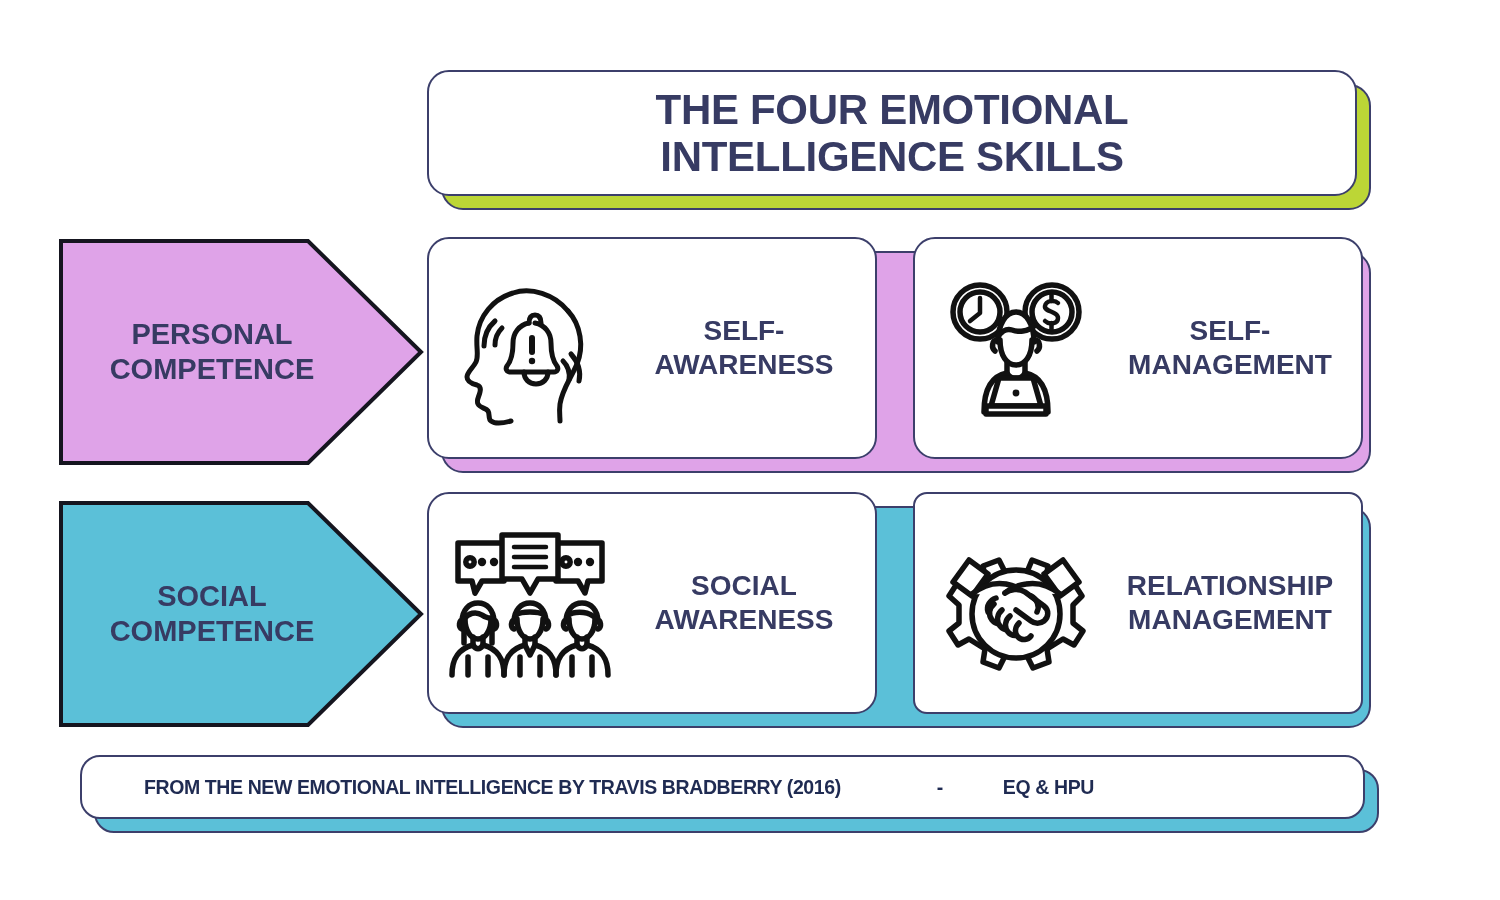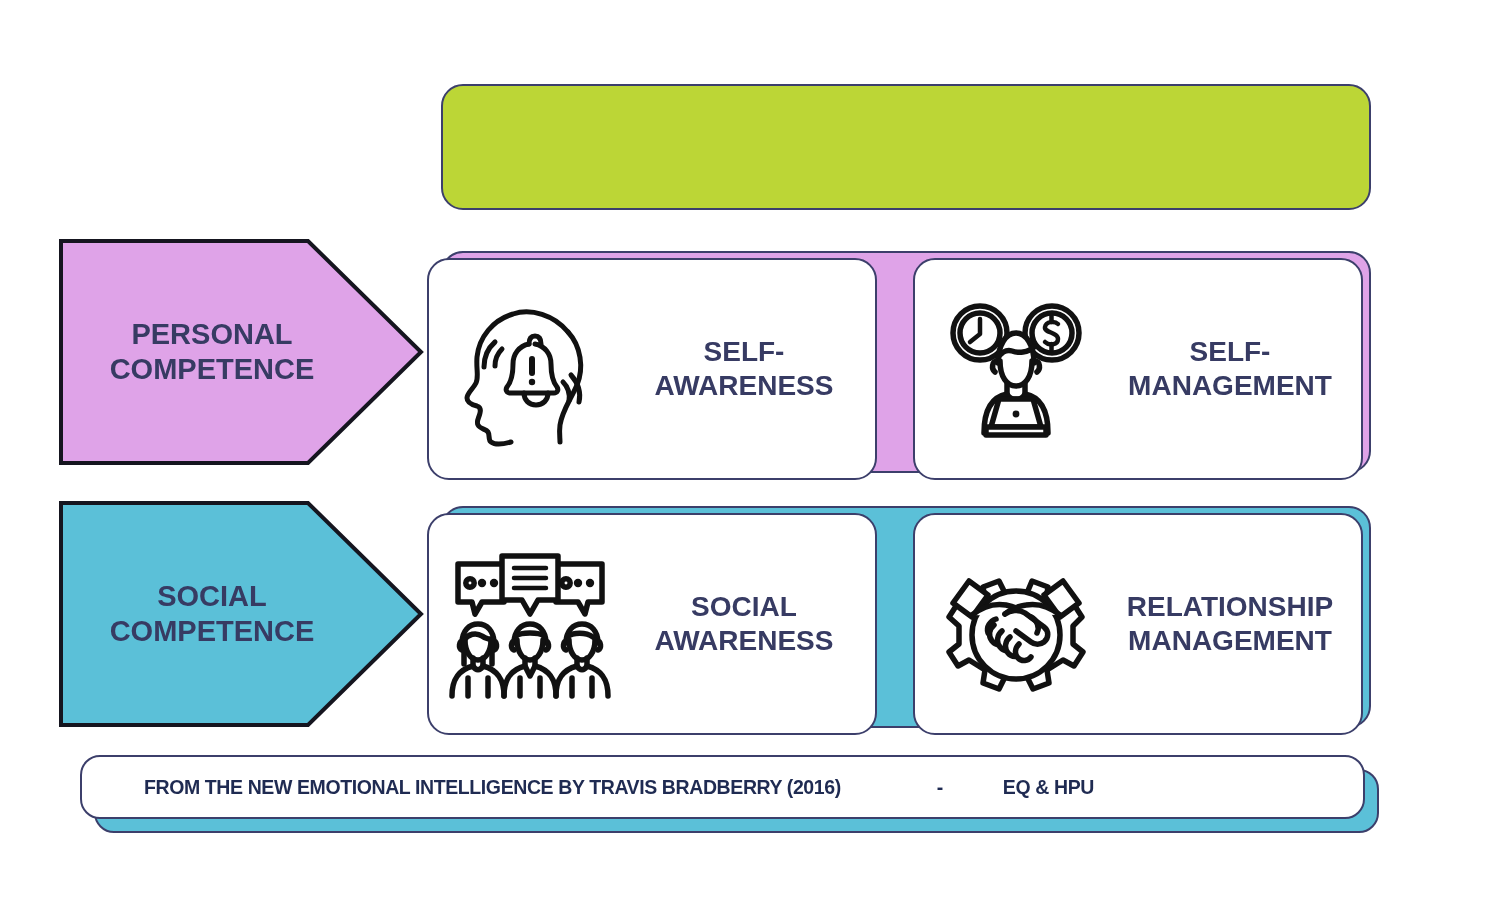--- a/index.html
+++ b/index.html
@@ -100,26 +100,25 @@
     left: 441px; top: 506px; width: 930px; height: 222px;
     background: #5BC0D8;
   }
 
   
   .skill-card {
     display: flex;
     align-items: center;
     justify-content: flex-start;
     padding: 0 6px;
-    margin-top: 21px;
   }
   #card-self-awareness      { left: 427px; top: 237px; width: 450px; height: 222px; }
   #card-self-management     { left: 913px; top: 237px; width: 450px; height: 222px; }
   #card-social-awareness    { left: 427px; top: 492px; width: 450px; height: 222px; }
-  #card-relationship-mgmt   { left: 913px; top: 492px; width: 450px; height: 222px; }
+  #card-relationship-mgmt   { left: 913px; top: 492px; width: 450px; height: 222px; border-radius: 14px; }
 
   .skill-icon {
     flex: 0 0 auto;
     width: 190px;
     height: 175px;
     display: flex;
     align-items: center;
     justify-content: center;
   }
   .skill-icon svg { display: block; }
@@ -163,20 +162,24 @@
   #footer-source { margin-left: 62px; }
   #footer-sep    { margin-left: 96px; }
   #footer-tag    { margin-left: 60px; }
 </style>
 </head>
 <body>
 
 <div id="stage">
 
   <div id="title-backdrop" class="backdrop"></div>
+  <div id="title-card" class="card">
+    <div id="title-text">THE FOUR EMOTIONAL
+INTELLIGENCE SKILLS</div>
+  </div>
 
   <div id="row-personal-backdrop" class="backdrop"></div>
   <div id="row-social-backdrop" class="backdrop"></div>
 
   <div id="arrow-personal" class="arrow">
     <svg class="arrow-shape" viewBox="0 0 366 228" preserveAspectRatio="none">
       <polygon points="3,3 250,3 363,114 250,225 3,225" fill="#DFA3E8" stroke="#15151F" stroke-width="4" stroke-linejoin="miter"></polygon>
     </svg>
     <div class="arrow-label">PERSONAL
 COMPETENCE</div>

